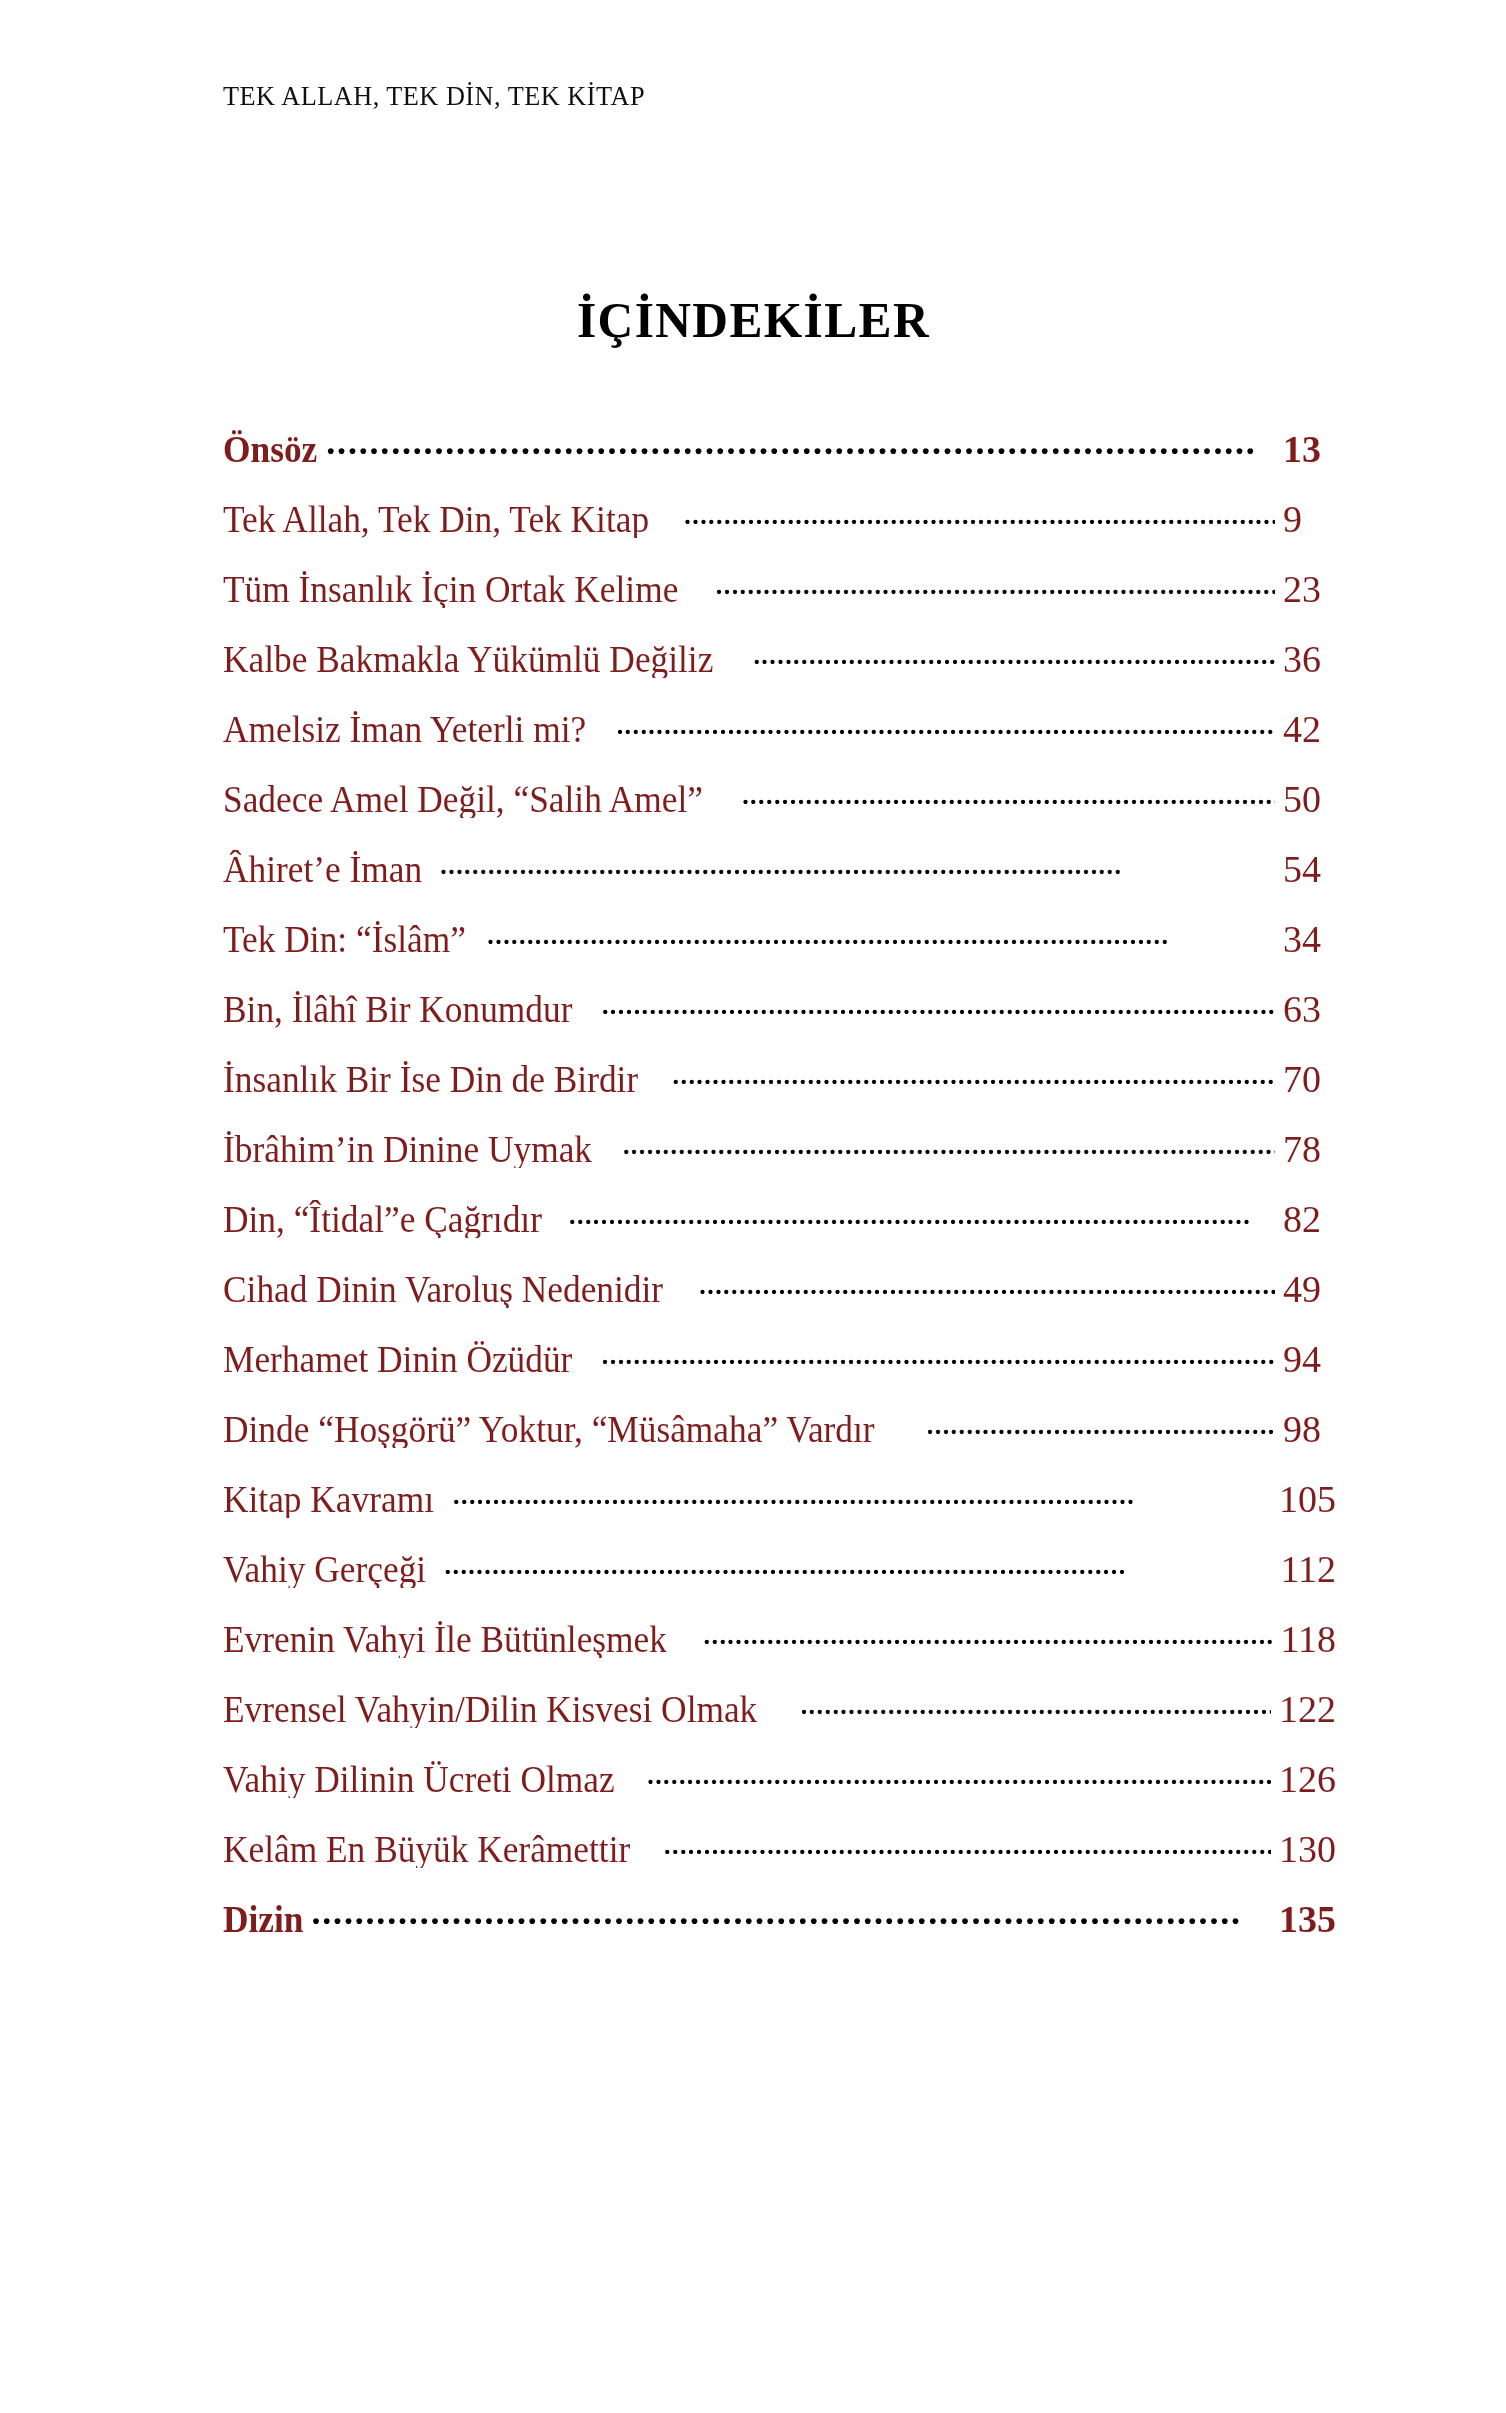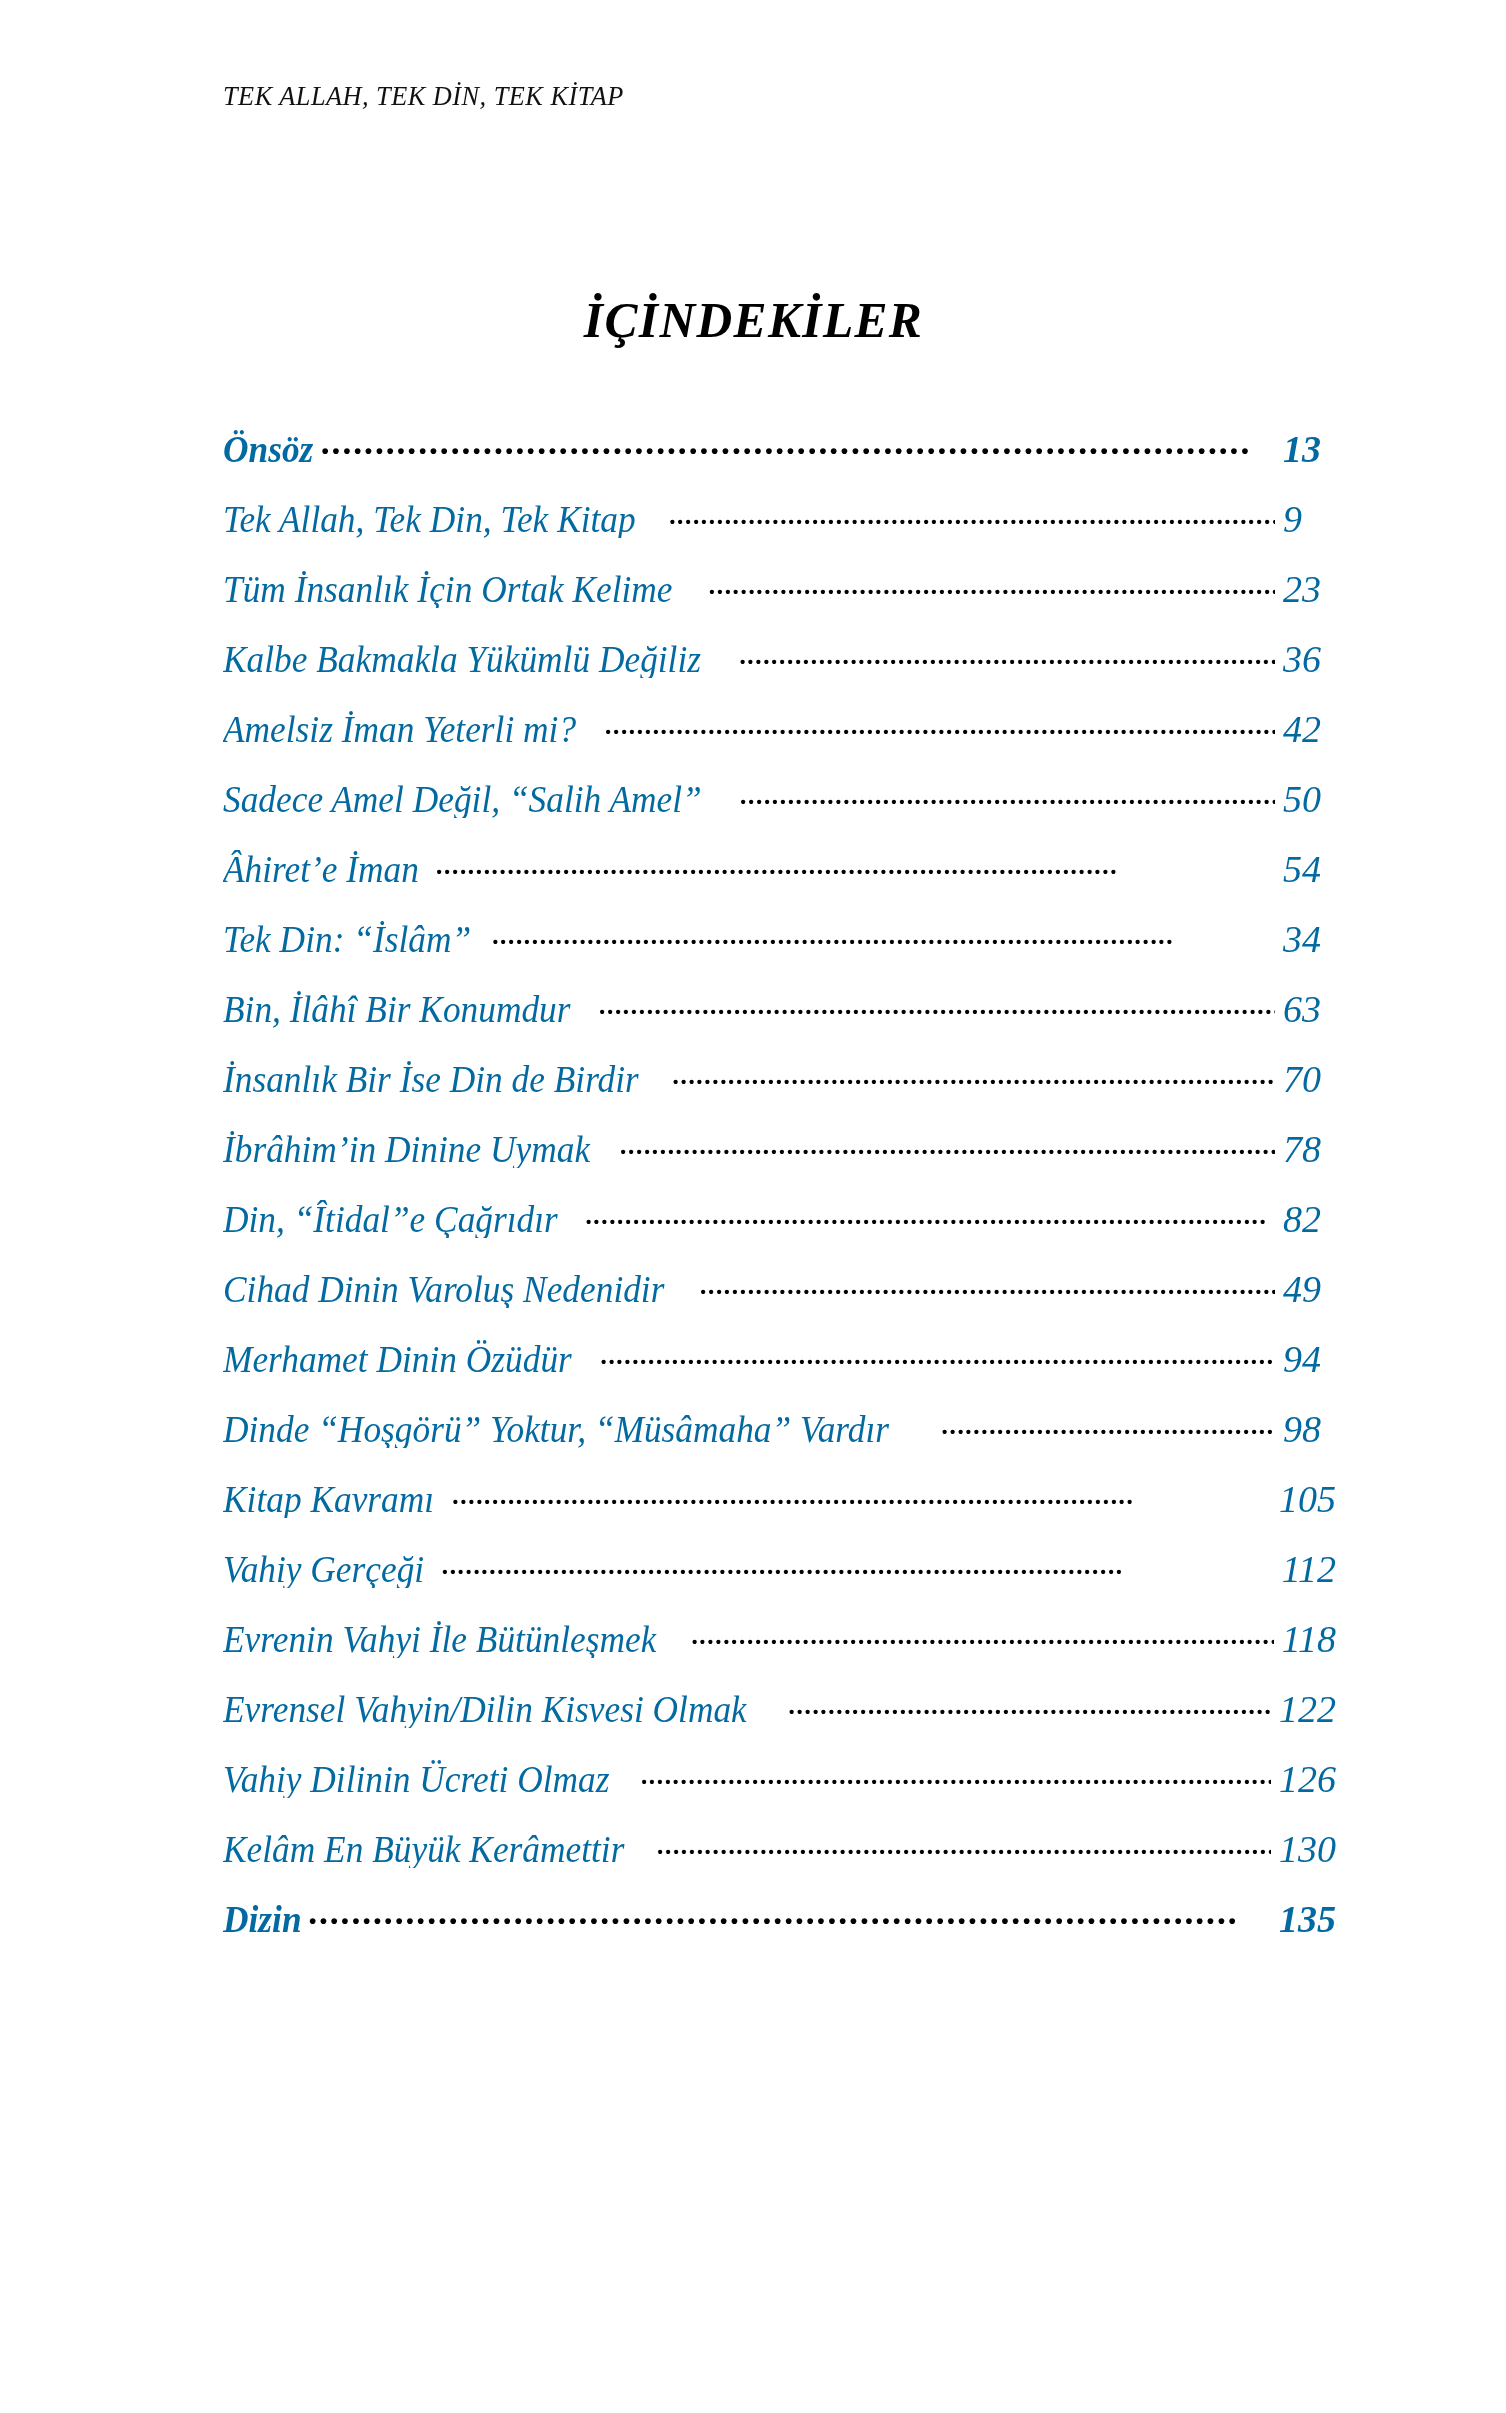--- a/index.html
+++ b/index.html
@@ -11,21 +11,20 @@
   .page {
     position: relative;
     width: 1507px;
     height: 2413px;
     background: #ffffff;
     margin: 0 auto;
     overflow: hidden;
     font-family: "Liberation Serif", "DejaVu Serif", serif;
     color: #000000;
     box-sizing: border-box;
-    font-style: italic;
   }
 
   
   .running-header {
     position: absolute;
     left: 223px;
     top: 81px;
     font-size: 27.4px;
     letter-spacing: 0.5px;
     white-space: nowrap;
@@ -54,21 +53,21 @@
     top: 424px;
     width: 1113px;
   }
   .toc-entry {
     display: flex;
     align-items: baseline;
     width: 100%;
     font-size: 38px;
     line-height: 1.0;
     height: 70px;
-    color: #0369a1;
+    color: #7f1d1d;
     white-space: nowrap;
     overflow: hidden;
   }
   .toc-entry .entry-title {
     flex: 0 1 auto;
     transform: scaleX(0.93);
     transform-origin: left center;
     overflow: hidden;
   }
   .toc-entry .leader {

